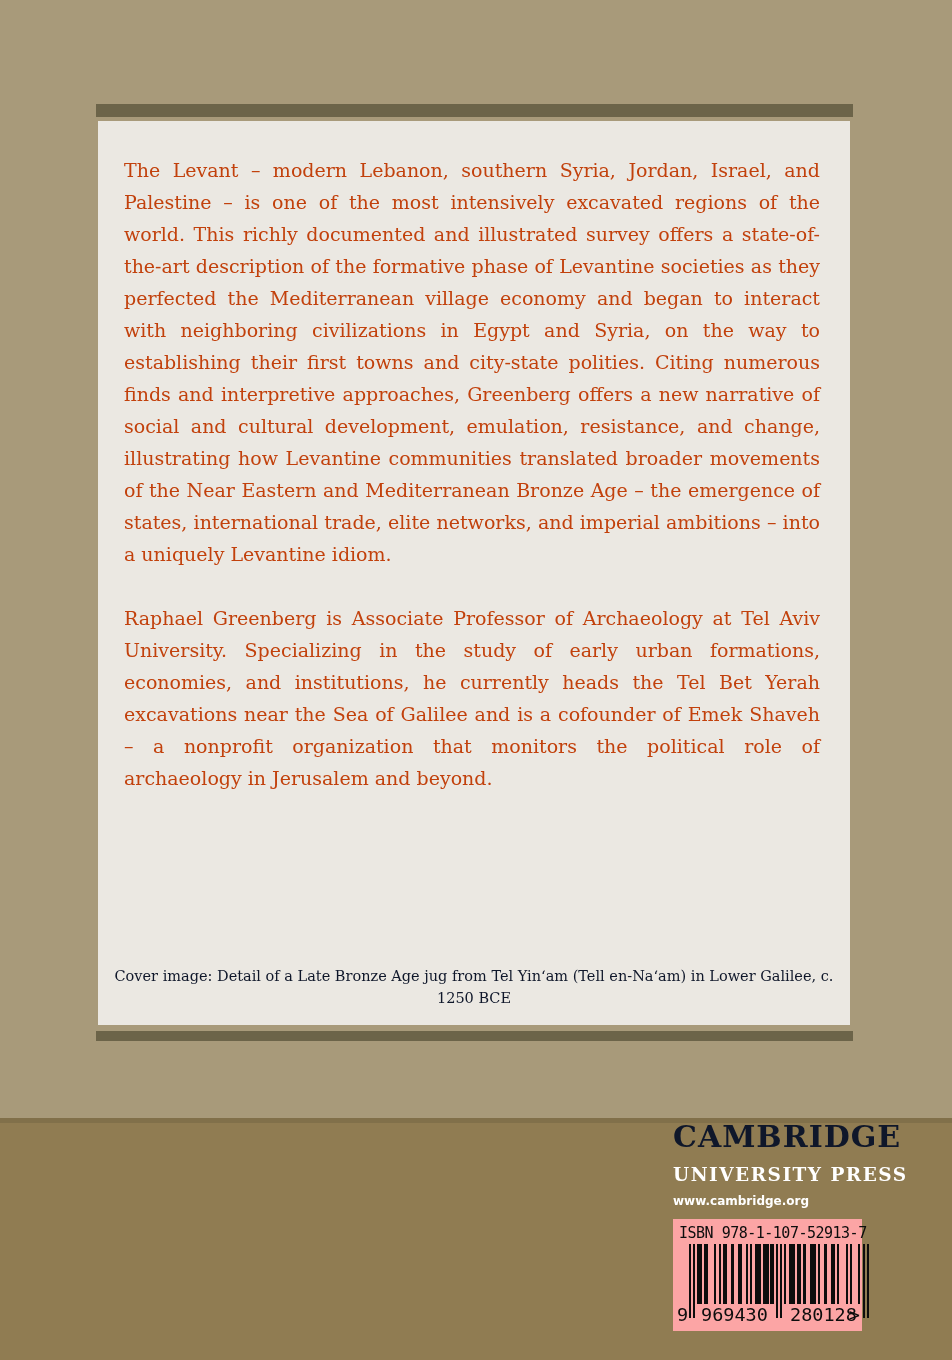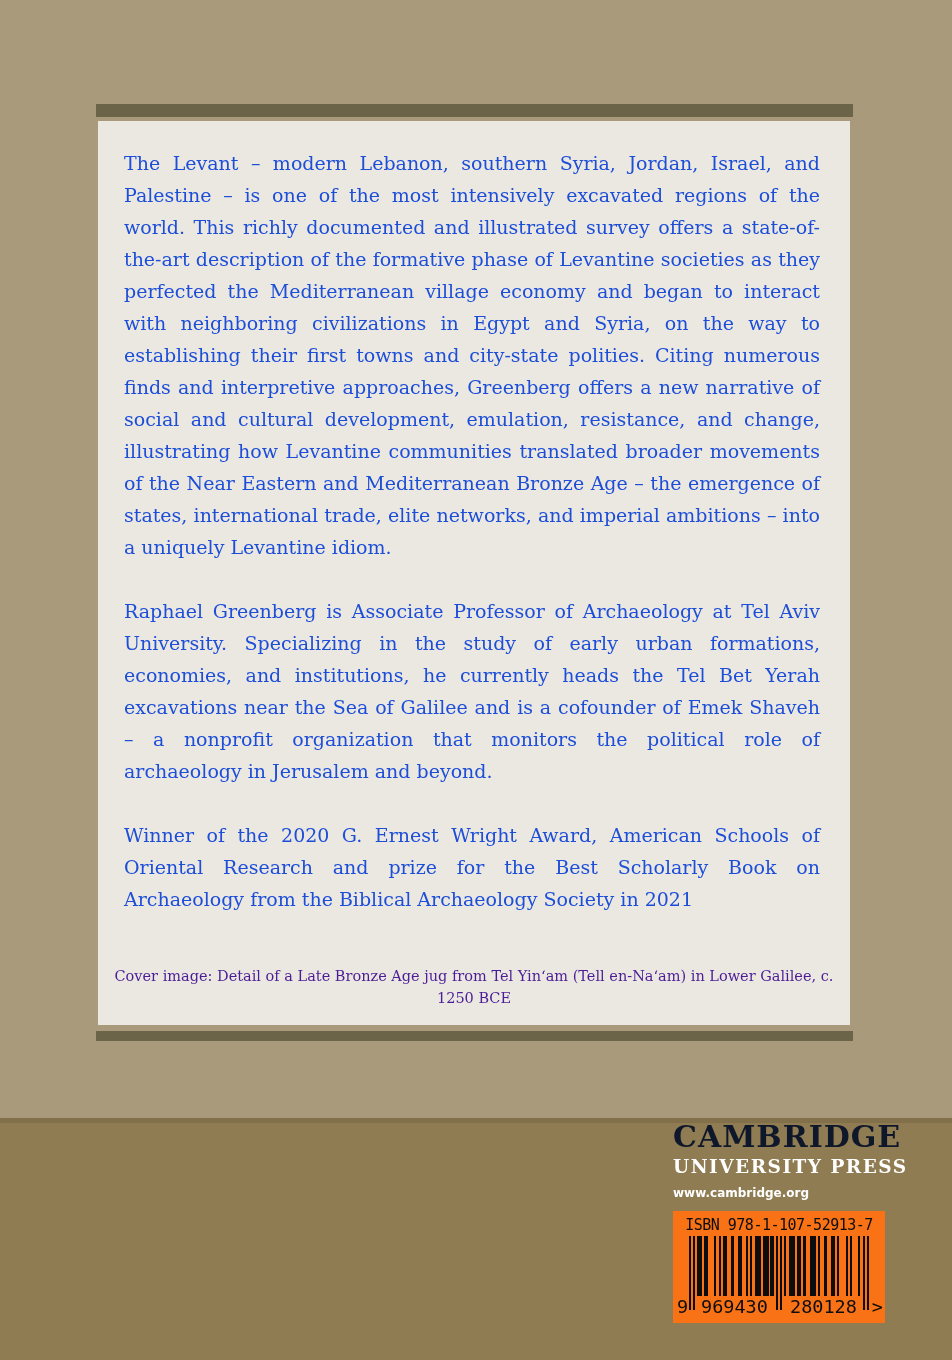--- a/index.html
+++ b/index.html
@@ -26,66 +26,66 @@
   }
   .accent-top{top:104px;height:13px;}
   .accent-bottom{top:1031px;height:10px;}
   .panel{
     position:absolute;left:98px;top:121px;width:752px;height:904px;
     background:#ebe8e2;
     box-sizing:border-box;
     padding:22px 30px 18px 26px;
   }
   .panel p{
-    margin:4px 0 32px 0;
+    margin:11px 0 32px 0;
     font-size:19px;
     line-height:32px;
-    color:#1d4ed8;
+    color:#c2410c;
     text-align:justify;
     text-justify:inter-word;
   }
   .credit{
     position:absolute;left:0;bottom:16px;width:100%;
     text-align:center;
     font-size:14.5px;
     line-height:22px;
-    color:#4c1d95;
+    color:#0f172a;
   }
   .publisher{
     position:absolute;left:673px;top:1122px;width:204px;
   }
   .pub-line1{
     font-family:"DejaVu Serif", serif;
     font-weight:700;
     font-size:30px;line-height:30px;
     letter-spacing:1px;
     color:#0f172a;
     white-space:nowrap;
   }
   .pub-line2{
     font-family:"DejaVu Serif", serif;
     font-weight:700;
     font-size:18.5px;line-height:22px;
-    margin-top:4px;
+    margin-top:12px;
     letter-spacing:1.5px;
     color:#ffffff;
     white-space:nowrap;
   }
   .pub-url{
     font-family:"DejaVu Sans", sans-serif;
     font-weight:700;
     font-size:12px;line-height:20px;
     margin-top:5px;
     color:#ffffff;
     white-space:nowrap;
   }
   .isbn-box{
     margin-top:8px;
-    width:212px;height:112px;
-    background:#f97316;
+    width:189px;height:112px;
+    background:#fca5a5;
     box-sizing:border-box;
     padding:3px 6px 0 6px;
   }
   .isbn-label{
     font-family:"DejaVu Sans Mono", monospace;
     font-size:15px;line-height:22px;
     letter-spacing:-0.5px;
     color:#0d0d0d;
     text-align:center;
     white-space:nowrap;
@@ -117,21 +117,20 @@
 <div>
 
   <div class="band-top"></div>
   <div class="band-bottom"></div>
 
   <div class="accent-bar accent-top"></div>
 
   <div class="panel">
     <p>The Levant – modern Lebanon, southern Syria, Jordan, Israel, and Palestine – is one of the most intensively excavated regions of the world. This richly documented and illustrated survey offers a state-of- the-art description of the formative phase of Levantine societies as they perfected the Mediterranean village economy and began to interact with neighboring civilizations in Egypt and Syria, on the way to establishing their first towns and city-state polities. Citing numerous finds and interpretive approaches, Greenberg offers a new narrative of social and cultural development, emulation, resistance, and change, illustrating how Levantine communities translated broader movements of the Near Eastern and Mediterranean Bronze Age – the emergence of states, international trade, elite networks, and imperial ambitions – into a uniquely Levantine idiom.</p>
     <p>Raphael Greenberg is Associate Professor of Archaeology at Tel Aviv University. Specializing in the study of early urban formations, economies, and institutions, he currently heads the Tel Bet Yerah excavations near the Sea of Galilee and is a cofounder of Emek Shaveh – a nonprofit organization that monitors the political role of archaeology in Jerusalem and beyond.</p>
-    <p>Winner of the 2020 G. Ernest Wright Award, American Schools of Oriental Research and prize for the Best Scholarly Book on Archaeology from the Biblical Archaeology Society in 2021</p>
     <div class="credit">
       <div>Cover image: Detail of a Late Bronze Age jug from Tel Yin‘am (Tell en-Na‘am) in Lower Galilee, c. 1250 BCE</div>
     </div>
   </div>
 
   <div class="accent-bar accent-bottom"></div>
 
   <div class="publisher">
     <div class="pub-line1">CAMBRIDGE</div>
     <div class="pub-line2">UNIVERSITY PRESS</div>

